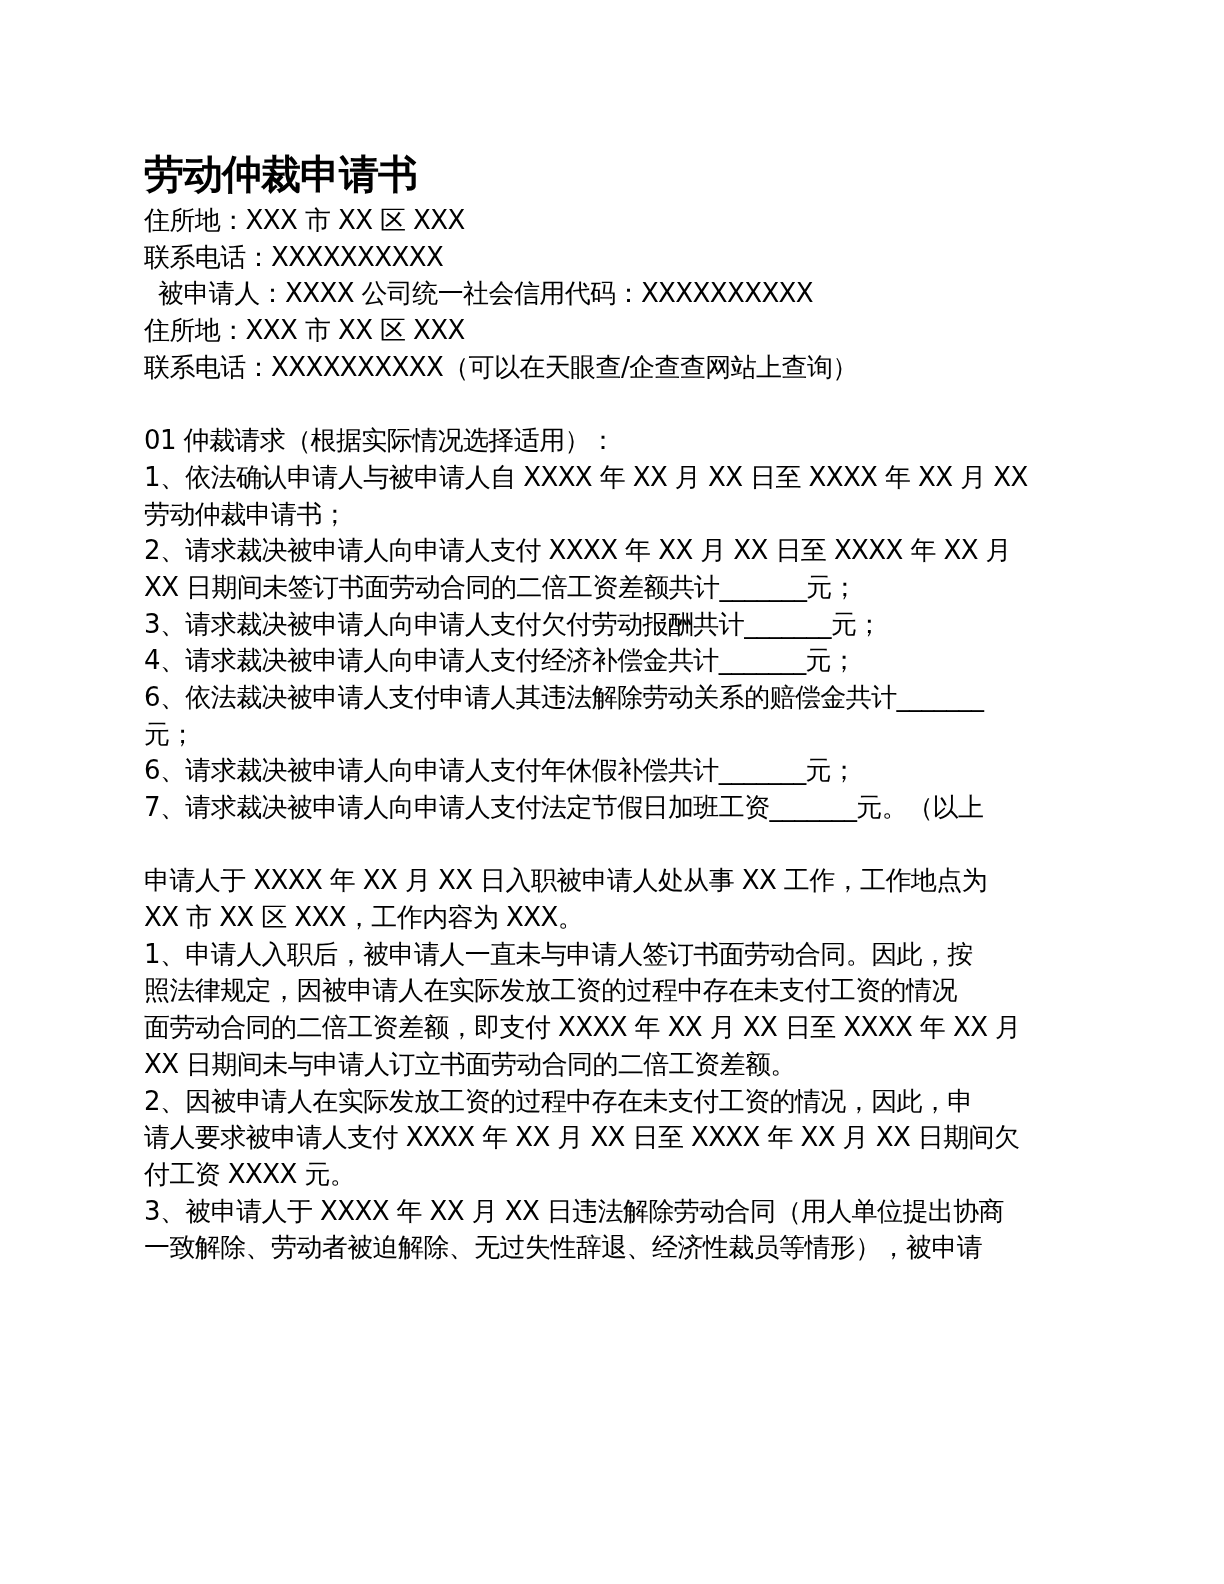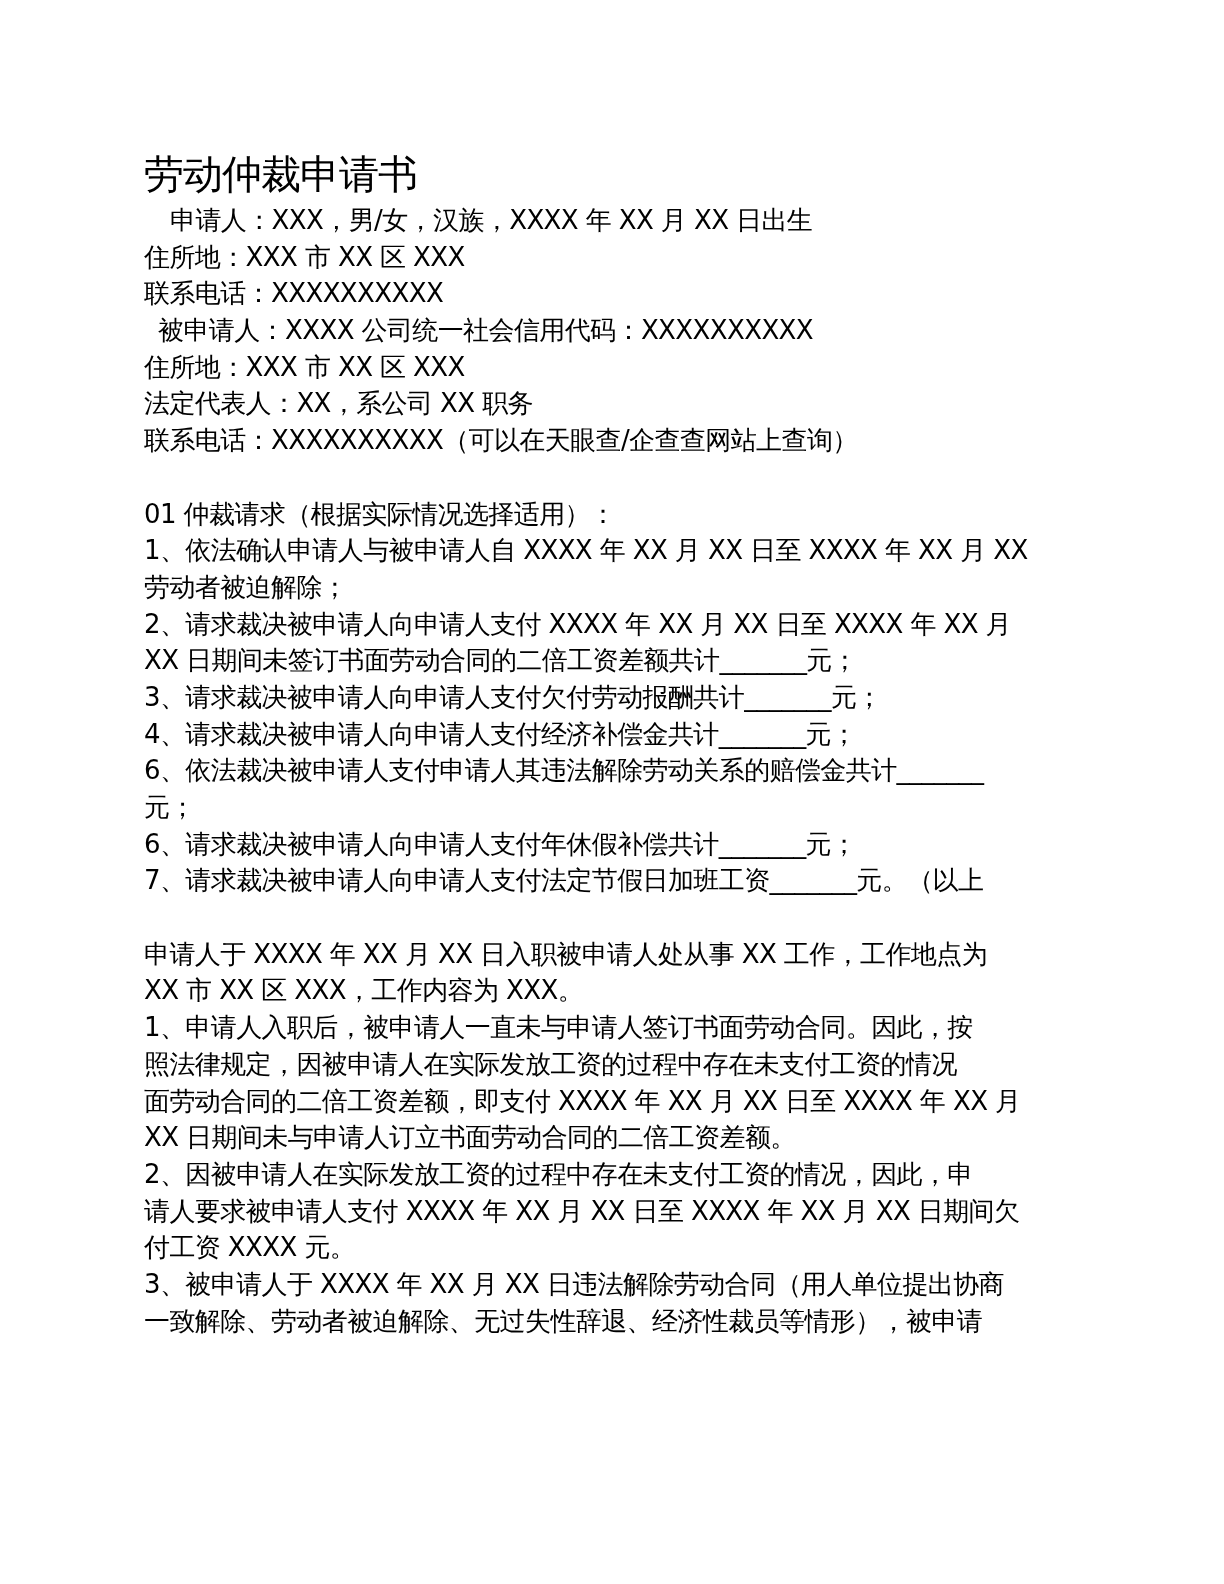--- a/index.html
+++ b/index.html
@@ -16,21 +16,21 @@
       color: #000000;
     }
     .page {
       position: absolute;
       left: 144px;
       top: 146px;
       width: 930px;
     }
     .title {
       font-family: "DejaVu Sans", "Liberation Sans", sans-serif;
-      font-weight: normal;
+      font-weight: bold;
       font-size: 40px;
       line-height: 56px;
       height: 56px;
       margin: 0;
       letter-spacing: -1px;
     }
     .line {
       font-size: 26px;
       line-height: 36.7px;
       height: 36.7px;
@@ -47,38 +47,36 @@
     }
   </style>
 </head>
 <body>
 
 <div class="page">
 
   <h1 class="title">劳动仲裁申请书</h1>
 
   <div class="section">
-    <div class="line indent1">申请人：XXX，男/女，汉族，XXXX 年 XX 月 XX 日出生</div>
     <div class="line">住所地：XXX 市 XX 区 XXX</div>
     <div class="line">联系电话：XXXXXXXXXX</div>
   </div>
 
   <div class="section">
     <div class="line indent2">被申请人：XXXX 公司统一社会信用代码：XXXXXXXXXX</div>
     <div class="line">住所地：XXX 市 XX 区 XXX</div>
-    <div class="line">法定代表人：XX，系公司 XX 职务</div>
     <div class="line">联系电话：XXXXXXXXXX（可以在天眼查/企查查网站上查询）</div>
   </div>
 
   <div class="gap"></div>
 
   <div class="section">
     <div class="line">01 仲裁请求（根据实际情况选择适用）：</div>
     <div class="line">1、依法确认申请人与被申请人自 XXXX 年 XX 月 XX 日至 XXXX 年 XX 月 XX</div>
-    <div class="line">劳动者被迫解除；</div>
+    <div class="line">劳动仲裁申请书；</div>
     <div class="line">2、请求裁决被申请人向申请人支付 XXXX 年 XX 月 XX 日至 XXXX 年 XX 月</div>
     <div class="line">XX 日期间未签订书面劳动合同的二倍工资差额共计_______元；</div>
     <div class="line">3、请求裁决被申请人向申请人支付欠付劳动报酬共计_______元；</div>
     <div class="line">4、请求裁决被申请人向申请人支付经济补偿金共计_______元；</div>
     <div class="line">6、依法裁决被申请人支付申请人其违法解除劳动关系的赔偿金共计_______</div>
     <div class="line">元；</div>
     <div class="line">6、请求裁决被申请人向申请人支付年休假补偿共计_______元；</div>
     <div class="line">7、请求裁决被申请人向申请人支付法定节假日加班工资_______元。（以上</div>
   </div>
 

